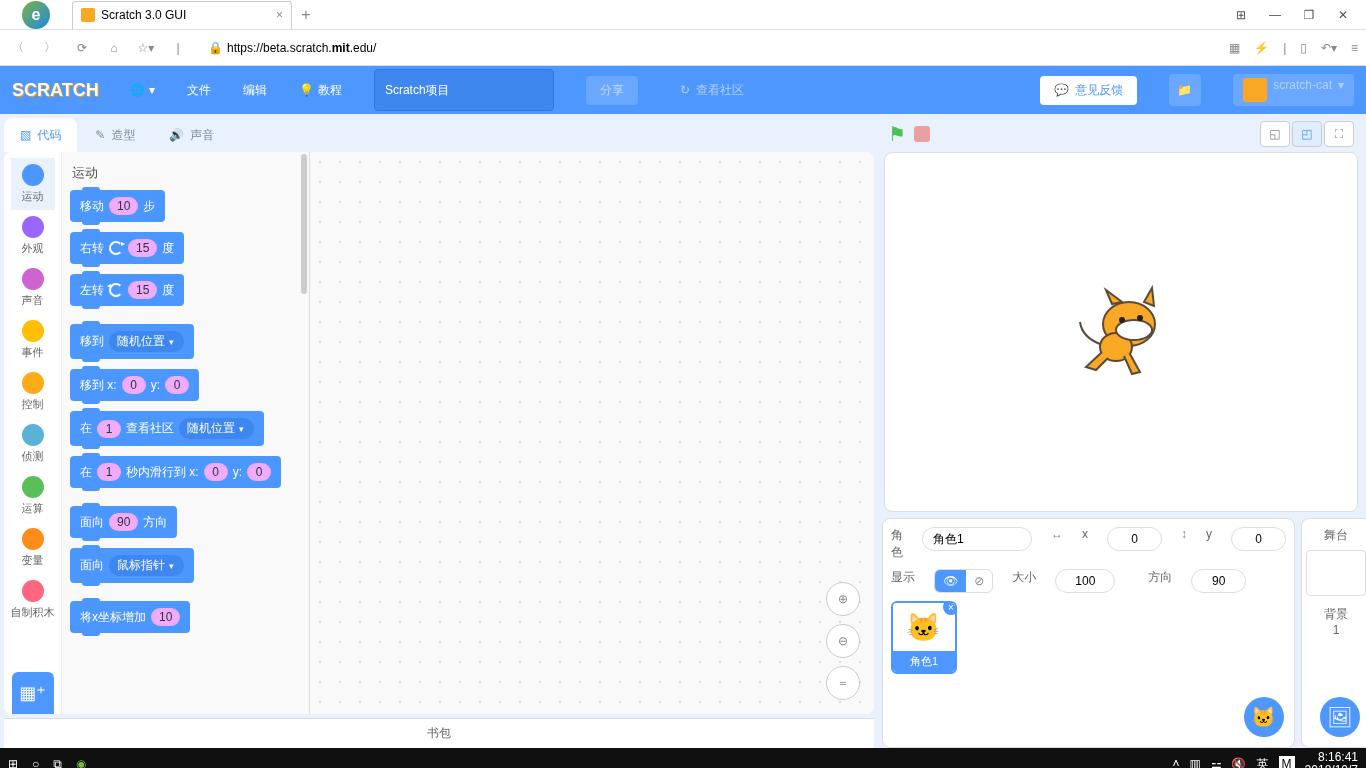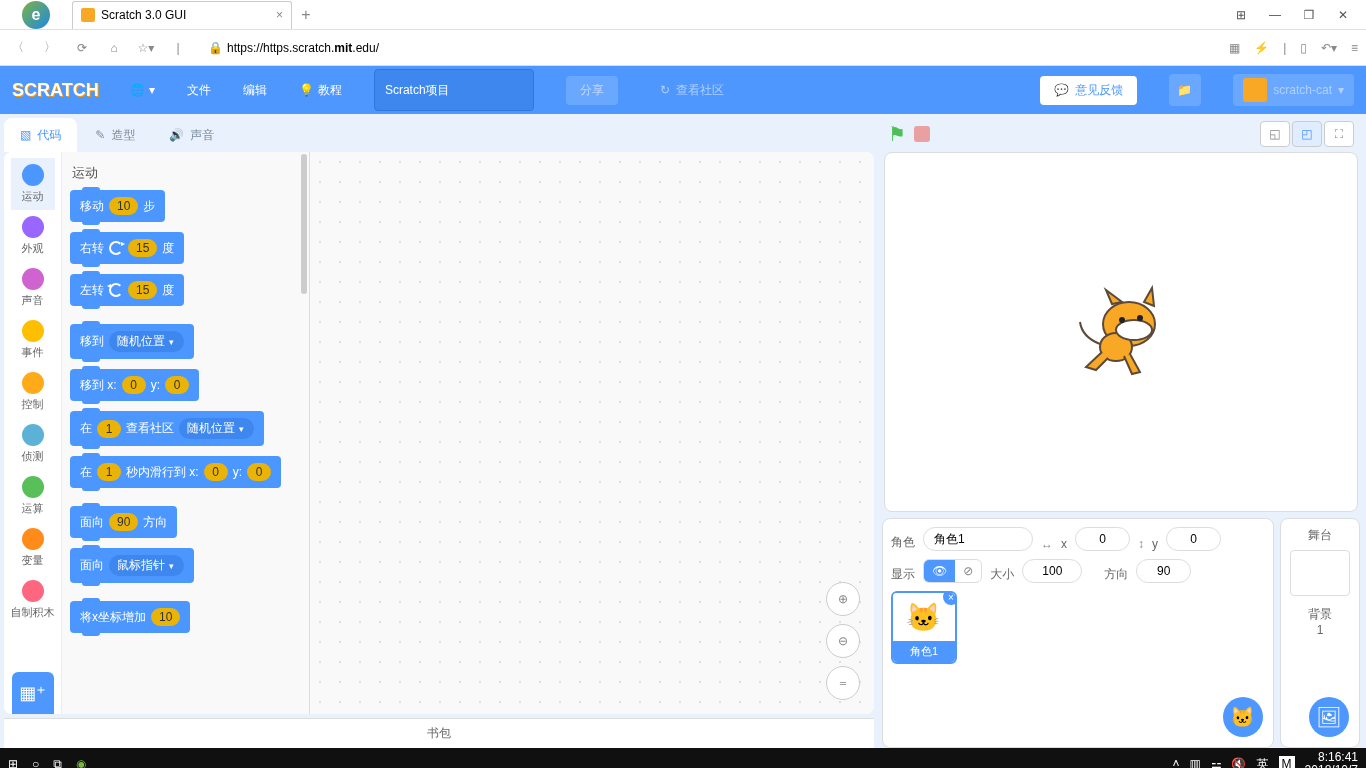--- a/index.html
+++ b/index.html
@@ -14,64 +14,64 @@
 .winctrl{margin-left:auto;display:flex;gap:4px;padding-right:8px}
 .winctrl span{width:30px;height:22px;display:flex;align-items:center;justify-content:center;color:#555}
 .addrbar{height:36px;background:#fff;display:flex;align-items:center;padding:0 8px;gap:12px;border-bottom:1px solid #ddd}
 .navbtn{width:20px;height:20px;display:flex;align-items:center;justify-content:center;color:#888}
 .addr-field{flex:0 0 auto;display:flex;align-items:center;gap:4px;margin-left:8px}
 .lock{color:#4caf50}
 .addr-right{margin-left:auto;display:flex;gap:14px;align-items:center;color:#888}
 .menubar{height:48px;background:#4d97ff;display:flex;align-items:center;padding:0 12px;gap:32px;color:#fff}
 .scratch-logo{font-weight:bold;font-size:18px;color:#fff;text-shadow:1px 1px 0 #f90;font-family:Arial}
 .menu-item{display:flex;align-items:center;gap:4px;cursor:pointer}
-.project-title{background:#3d87ef;border:1px solid #2d77df;border-radius:4px;padding:13px 10px;color:#fff;width:160px}
+.project-title{background:#3d87ef;border:1px solid #2d77df;border-radius:4px;padding:13px 10px;color:#fff;width:180px}
 .share-btn{background:#6aa8ff;padding:6px 14px;border-radius:4px;color:#c0d8ff}
 .community-btn{padding:6px 10px;color:#b0d0ff;display:flex;gap:6px;align-items:center}
 .feedback-btn{background:#fff;color:#4d97ff;padding:6px 14px;border-radius:4px;display:flex;gap:6px;align-items:center;margin-left:auto}
 .folder-btn{width:32px;height:32px;background:#6aa8ff;border-radius:4px;display:flex;align-items:center;justify-content:center}
-.user-area{background:#6aa8ff;padding:4px 10px;border-radius:4px;display:flex;align-items:center;gap:6px;color:#b0d0ff}
+.user-area{background:#6aa8ff;padding:4px 10px;border-radius:4px;display:flex;align-items:flex-start;gap:6px;color:#b0d0ff}
 .user-avatar{width:24px;height:24px;background:#f9a825;border-radius:3px}
 .app-body{display:flex;height:634px;background:#e9f1fc}
 .left-col{flex:1;display:flex;flex-direction:column}
 .tabs-row{height:38px;display:flex;align-items:flex-end;padding-left:4px;gap:2px}
 .etab{height:34px;padding:0 16px;display:flex;align-items:center;gap:6px;border-radius:8px 8px 0 0;color:#7a8a9a;cursor:pointer}
 .etab.active{background:#fff;color:#4d97ff}
 .editor-row{flex:1;display:flex;background:#fff;border-radius:8px;margin:0 6px 4px 4px;overflow:hidden}
 .cat-col{width:58px;background:#fff;border-right:1px solid #eee;display:flex;flex-direction:column;align-items:center;padding-top:6px}
 .cat{display:flex;flex-direction:column;align-items:center;gap:3px;padding:6px 0;width:100%;cursor:pointer}
 .cat.active{background:#e9f1fc}
 .cat-circle{width:22px;height:22px;border-radius:50%}
 .cat-label{font-size:11px;color:#666}
 .ext-btn{margin-top:auto;width:42px;height:42px;background:#4d97ff;border-radius:6px 6px 0 0;display:flex;align-items:center;justify-content:center;color:#fff;font-size:18px}
 .palette{width:248px;background:#f9f9f9;padding:8px;overflow:hidden;position:relative;border-right:1px solid #ddd}
 .palette-scroll{position:absolute;right:2px;top:2px;width:6px;height:140px;background:#ccc;border-radius:3px}
 .pal-heading{font-size:13px;color:#555;margin:4px 0 8px 2px}
 .block{background:#4c97ff;color:#fff;border-radius:4px;padding:7px 10px;margin-bottom:10px;display:inline-flex;align-items:center;gap:5px;font-size:12px;position:relative}
 .block::before{content:"";position:absolute;top:-3px;left:12px;width:18px;height:6px;background:#4c97ff;border-radius:3px 3px 0 0}
 .block::after{content:"";position:absolute;bottom:-3px;left:12px;width:18px;height:6px;background:#4c97ff;border-radius:0 0 3px 3px}
-.binput{background:#eab308;color:#333;border-radius:12px;padding:2px 8px;min-width:24px;text-align:center;display:inline-block}
+.binput{background:#f0abfc;color:#333;border-radius:12px;padding:2px 8px;min-width:24px;text-align:center;display:inline-block}
 .bdrop{background:#3d87ef;border-radius:12px;padding:2px 10px 2px 8px;display:inline-flex;align-items:center;gap:4px}
 .bdrop::after{content:"▾";font-size:9px}
 .workspace{flex:1;background:#f9f9f9;background-image:radial-gradient(#ddd 1px,transparent 1px);background-size:20px 20px;position:relative}
 .ws-btns{position:absolute;right:14px;bottom:14px;display:flex;flex-direction:column;gap:8px}
 .ws-btn{width:34px;height:34px;border:1px solid #ccc;border-radius:50%;background:#fff;display:flex;align-items:center;justify-content:center;color:#888}
 .backpack{height:30px;background:#fff;border-top:1px solid #ddd;display:flex;align-items:center;justify-content:center;color:#666;margin:0 6px 0 4px}
 .right-col{width:486px;display:flex;flex-direction:column;padding:2px 6px 0 2px}
 .stage-hdr{height:36px;display:flex;align-items:center;gap:8px;padding:0 6px}
 .flag{color:#4cbf56;font-size:20px}
 .stopbtn{width:16px;height:16px;background:#e8a0a0;border-radius:3px}
 .stage-ctrls{margin-left:auto;display:flex;gap:2px}
 .stage-ctrl{width:30px;height:26px;border:1px solid #ccc;border-radius:4px;background:#fff;display:flex;align-items:center;justify-content:center;color:#888}
 .stage-ctrl.active{background:#e0ecff;color:#4d97ff}
 .stage{background:#fff;border-radius:8px;border:1px solid #ddd;height:360px;margin:0 2px;display:flex;align-items:center;justify-content:center;position:relative}
 .cat-sprite{font-size:70px}
 .bottom-row{flex:1;display:flex;gap:6px;margin-top:6px}
 .sprite-panel{flex:1;background:#fff;border-radius:8px;border:1px solid #ddd;padding:8px;position:relative}
-.sp-row{display:flex;align-items:flex-end;gap:8px;margin-bottom:8px}
+.sp-row{display:flex;align-items:flex-start;gap:19px;margin-bottom:8px}
 .sp-label{color:#666;font-size:12px}
 .sp-input{border:1px solid #ddd;border-radius:14px;padding:4px 10px;width:90px;text-align:center}
 .sp-input.name{width:110px;text-align:left}
 .sp-icon{color:#888}
 .toggle-grp{display:flex;border:1px solid #ddd;border-radius:6px;overflow:hidden}
 .toggle-btn{padding:4px 8px;color:#888}
 .toggle-btn.active{background:#4d97ff;color:#fff}
 .sprite-tiles{display:flex;gap:6px;margin-top:4px}
 .sprite-tile{width:66px;border:2px solid #4d97ff;border-radius:6px;overflow:hidden;position:relative}
 .sprite-tile-img{height:48px;background:#fff;display:flex;align-items:center;justify-content:center;font-size:28px}
@@ -110,21 +110,21 @@
 
 <div class="addrbar">
   <span class="navbtn">〈</span>
   <span class="navbtn">〉</span>
   <span class="navbtn">⟳</span>
   <span class="navbtn">⌂</span>
   <span class="navbtn">☆▾</span>
   <span class="navbtn">|</span>
   <div class="addr-field">
     <span class="lock">🔒</span>
-    <span><span>https://</span><span>https.scratch.</span><b>mit</b><span>.edu/</span></span>
+    <span><span>https://</span><span>beta.scratch.</span><b>mit</b><span>.edu/</span></span>
   </div>
   <div class="addr-right">
     <span>▦</span>
     <span>⚡</span>
     <span>|</span>
     <span>▯</span>
     <span>↶▾</span>
     <span>≡</span>
   </div>
 </div>

